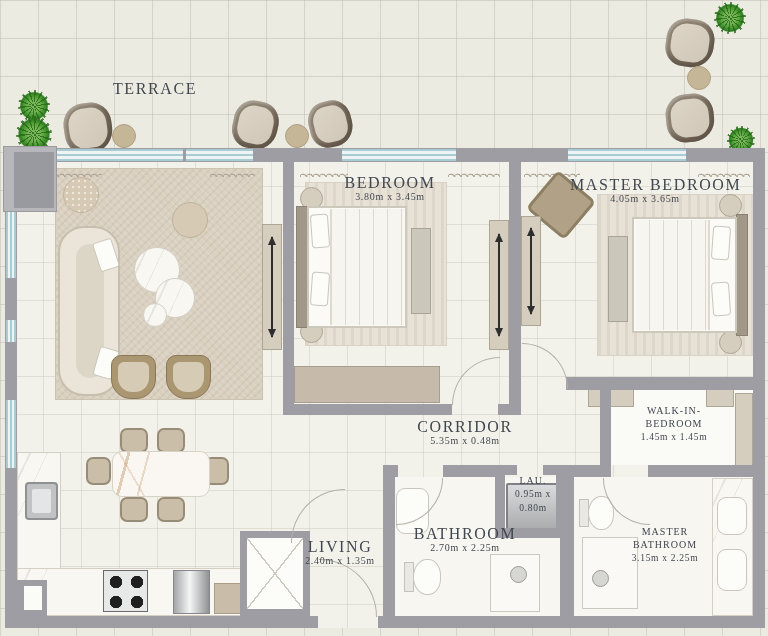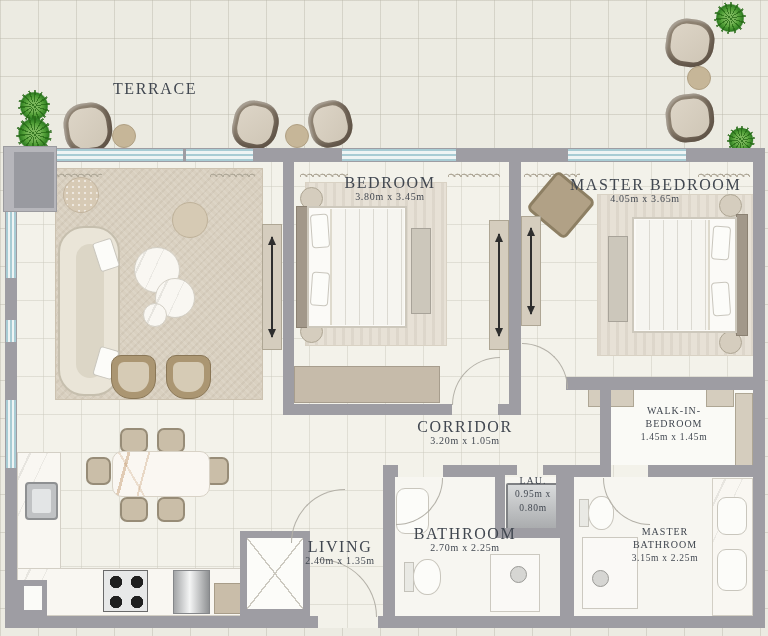--- a/index.html
+++ b/index.html
@@ -193,21 +193,21 @@
   <div class="f beige" style="left:521px;top:216px;width:20px;height:110px">
       <div class="arrow"></div>
     </div>
   <div class="lbl" style="left:570px;top:178px;width:150px">
     <div class="lname">MASTER BEDROOM</div>
     <div class="ldim">4.05m x 3.65m</div>
   </div>
 
   <div class="lbl" style="left:400px;top:420px;width:130px">
     <div class="lname">CORRIDOR</div>
-    <div class="ldim">3.20m x 1.05m</div>
+    <div class="ldim">5.35m x 0.48m</div>
   </div>
 
   <div class="f beige" style="left:588px;top:382px;width:46px;height:25px"></div>
   <div class="f beige" style="left:706px;top:382px;width:28px;height:25px"></div>
   <div class="f beige" style="left:735px;top:393px;width:18px;height:76px"></div>
   <div class="lbl sm" style="left:615px;top:404px;width:118px">
     <div class="lname">WALK-IN-</div>
     <div class="lname">BEDROOM</div>
     <div class="ldim">1.45m x 1.45m</div>
   </div>

